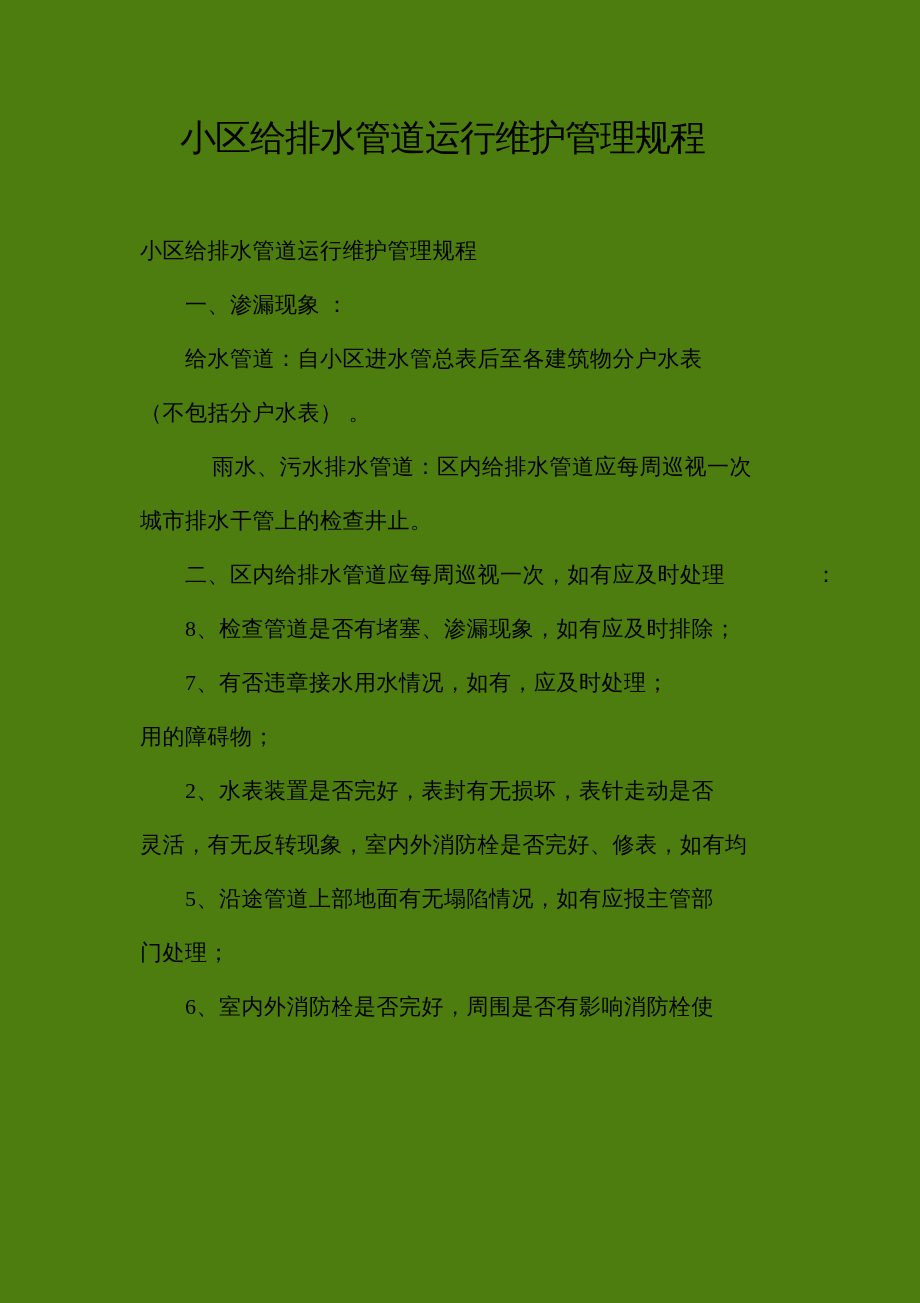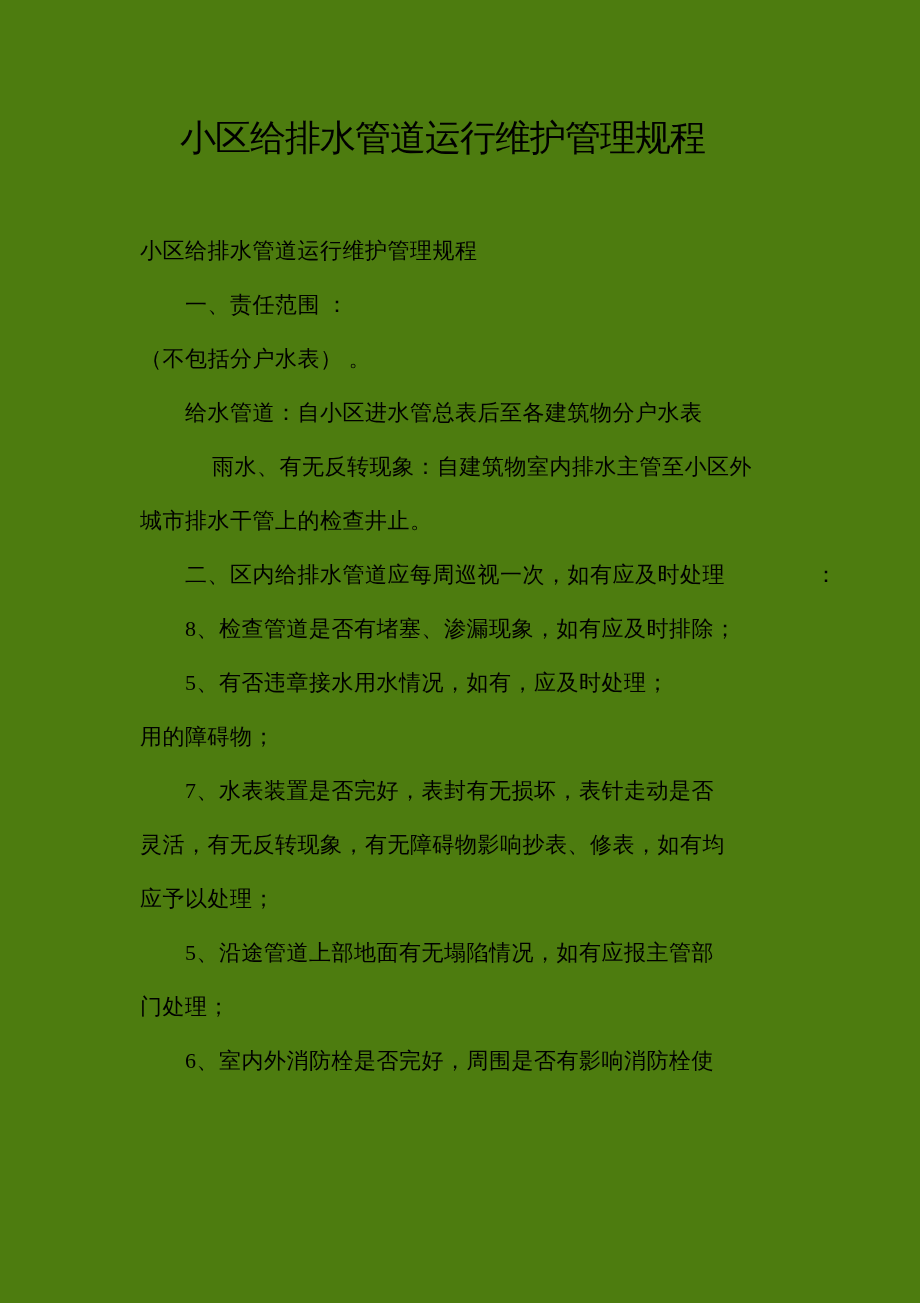--- a/index.html
+++ b/index.html
@@ -43,29 +43,28 @@
   .indent-1 { padding-left: 45px; }
   .indent-2 { padding-left: 72px; }
 </style>
 </head>
 <body>
 
 <div class="page">
   <h1 class="doc-title">小区给排水管道运行维护管理规程</h1>
   <div class="doc-body">
       <div class="doc-line indent-0">小区给排水管道运行维护管理规程</div>
-      <div class="doc-line indent-1">一、责任范围 ：</div>
+      <div class="doc-line indent-1">一、渗漏现象 ：</div>
+      <div class="doc-line indent-1">给水管道：自小区进水管总表后至各建筑物分户水表</div>
       <div class="doc-line indent-0">（不包括分户水表） 。</div>
-      <div class="doc-line indent-1">给水管道：自小区进水管总表后至各建筑物分户水表</div>
-      <div class="doc-line indent-2">雨水、有无反转现象：自建筑物室内排水主管至小区外</div>
+      <div class="doc-line indent-2">雨水、污水排水管道：区内给排水管道应每周巡视一次</div>
       <div class="doc-line indent-0">城市排水干管上的检查井止。</div>
       <div class="doc-line indent-1">二、区内给排水管道应每周巡视一次，如有应及时处理　　　　：</div>
       <div class="doc-line indent-1">8、检查管道是否有堵塞、渗漏现象，如有应及时排除；</div>
-      <div class="doc-line indent-1">5、有否违章接水用水情况，如有，应及时处理；</div>
+      <div class="doc-line indent-1">7、有否违章接水用水情况，如有，应及时处理；</div>
       <div class="doc-line indent-0">用的障碍物；</div>
-      <div class="doc-line indent-1">7、水表装置是否完好，表封有无损坏，表针走动是否</div>
-      <div class="doc-line indent-0">灵活，有无反转现象，有无障碍物影响抄表、修表，如有均</div>
-      <div class="doc-line indent-0">应予以处理；</div>
+      <div class="doc-line indent-1">2、水表装置是否完好，表封有无损坏，表针走动是否</div>
+      <div class="doc-line indent-0">灵活，有无反转现象，室内外消防栓是否完好、修表，如有均</div>
       <div class="doc-line indent-1">5、沿途管道上部地面有无塌陷情况，如有应报主管部</div>
       <div class="doc-line indent-0">门处理；</div>
       <div class="doc-line indent-1">6、室内外消防栓是否完好，周围是否有影响消防栓使</div>
     </div>
 </div>
 
 </body></html>

